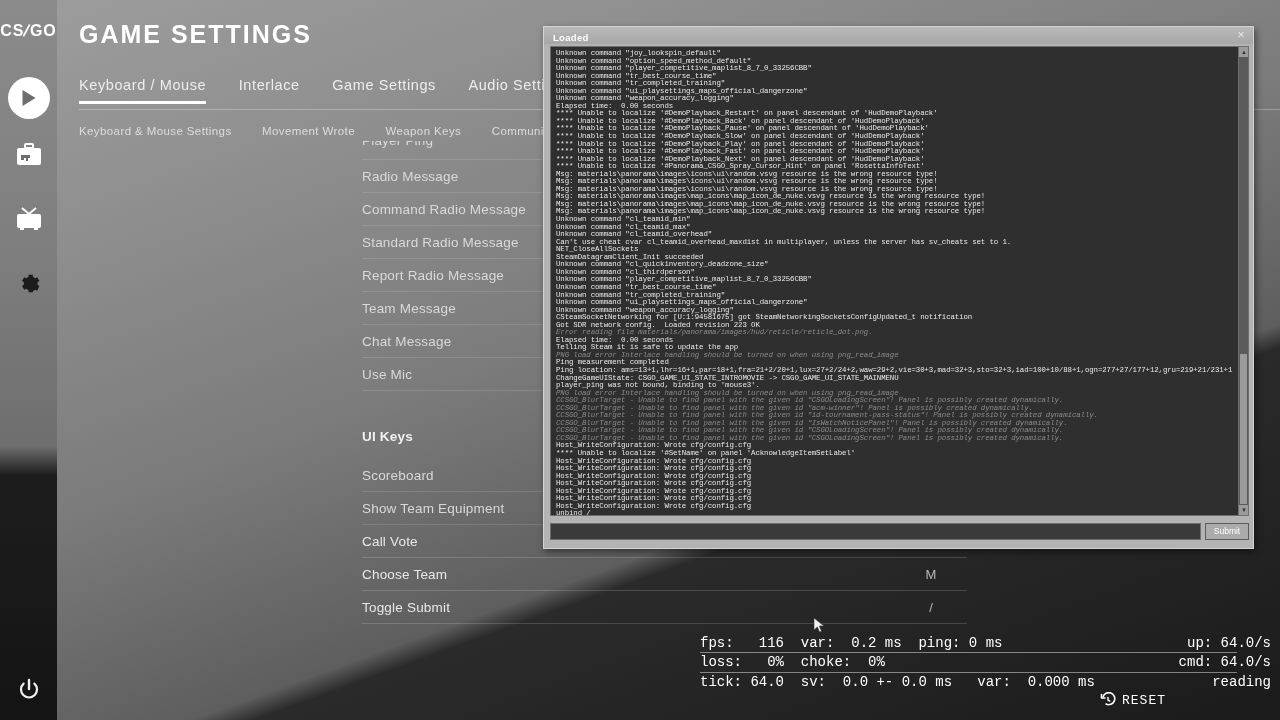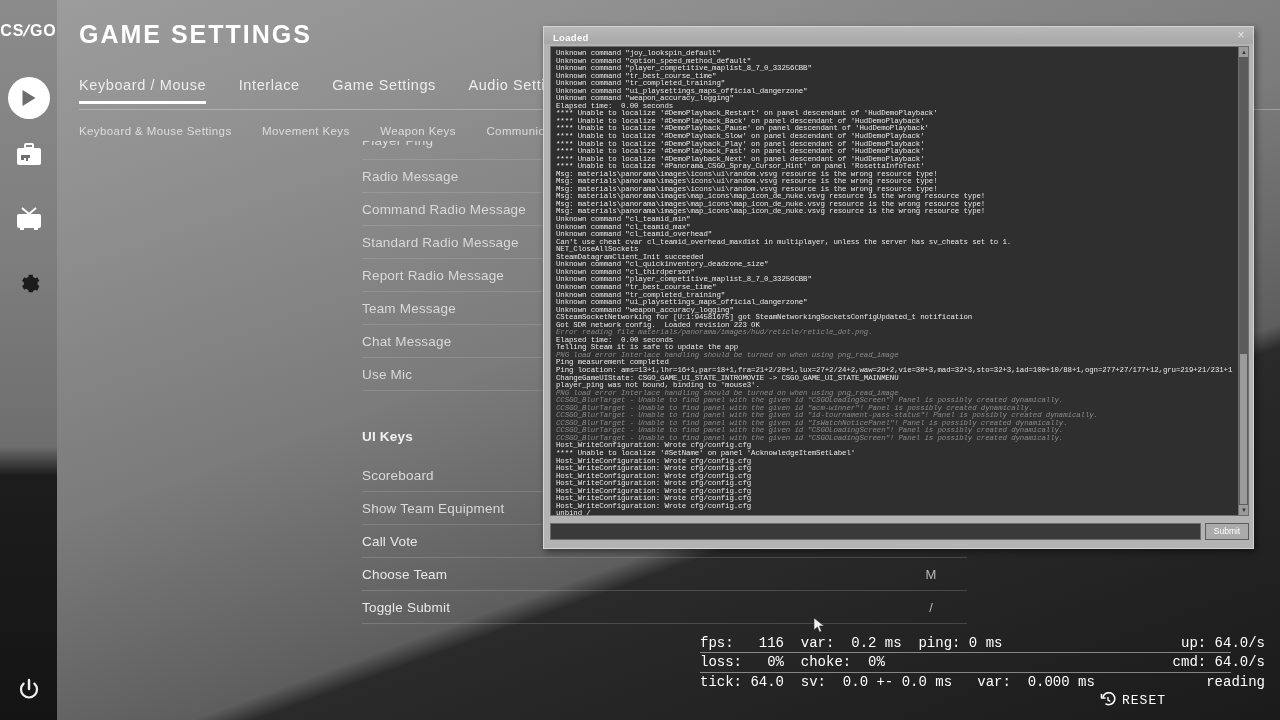--- a/index.html
+++ b/index.html
@@ -109,21 +109,21 @@
   .setting-row.header .s-label { color:#f0f0f0; font-weight:bold; font-size:13.5px; }
   .setting-row.spacer { border-bottom:none; height:22px; }
   .s-key { color:#b8b8b8; font-size:13px; min-width:36px; text-align:center; }
   .setting-row.dark { border-bottom:1px solid rgba(255,255,255,.16); }
 
   
   .settings-list .dark .s-label { color:#e8e8e8; }
 
   
   .netgraph {
-    position:absolute; left:700px; bottom:30px; right:15px; z-index:3;
+    position:absolute; left:700px; bottom:30px; right:9px; z-index:3;
     font-family:"Liberation Mono","DejaVu Sans Mono",monospace;
     color:#ffffff; font-size:14px; line-height:16.5px;
   }
   .ng-line { display:flex; white-space:pre; }
   .ng-left { flex:1; }
   .ng-right { }
   .ng-sep { height:1px; background:rgba(255,255,255,.45); margin:1px 0; width:94%; }
 
   .reset-btn {
     position:absolute; left:1100px; bottom:12px; z-index:5;
@@ -230,21 +230,21 @@
       <span class="tab active">Keyboard / Mouse</span>
       <span class="tab">Interlace</span>
       <span class="tab">Game Settings</span>
       <span class="tab">Audio Settings</span>
       <span class="tab">Vid</span>
     </div>
     <div class="tabs-rule"></div>
 
     <div class="subtabs">
       <span class="subtab">Keyboard &amp; Mouse Settings</span>
-      <span class="subtab">Movement Keys</span>
+      <span class="subtab">Movement Wrote</span>
       <span class="subtab">Weapon Keys</span>
       <span class="subtab">Communication Keys</span>
     </div>
 
     <div class="settings-list" id="settings-list">
         <div class="setting-row cut">
           <span class="s-label">Player Ping</span>
         </div>
         <div class="setting-row">
           <span class="s-label">Radio Message</span>

